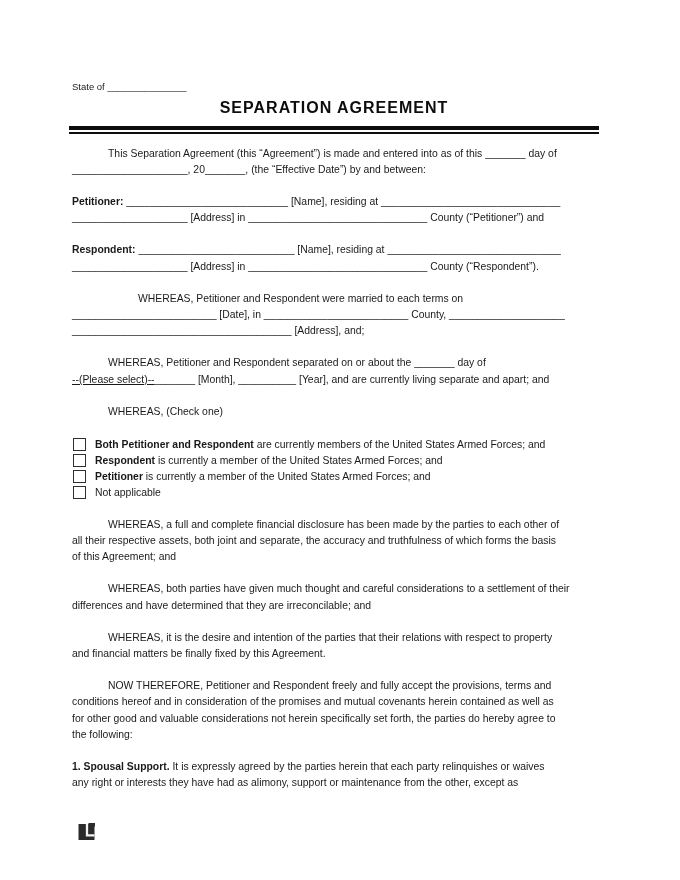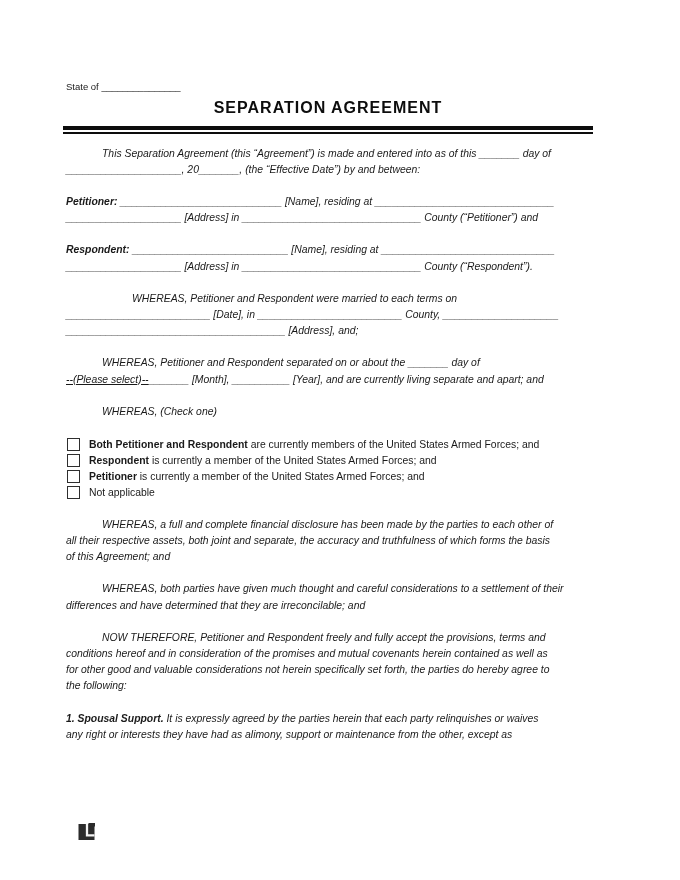--- a/index.html
+++ b/index.html
@@ -1,32 +1,32 @@
 <!DOCTYPE html>
 <html><head>
 <meta charset="utf-8">
 <style>
   html,body { margin:0; padding:0; background:#ffffff; }
   .page {
     position:relative; width:680px; height:880px; background:#ffffff;
     font-family:"Liberation Sans", sans-serif; color:#1a1a1a; overflow:hidden;
   }
-  .content { position:absolute; left:66px; top:0; width:524px; }
+  .content { position:absolute; left:72px; top:0; width:524px; }
   .state-line { margin-top:80px; font-size:9.5px; line-height:13px; white-space:nowrap; }
   .doc-title {
     margin-top:2px; text-align:center; font-size:16px; font-weight:bold;
     letter-spacing:1px; line-height:26px; color:#0d0d0d; white-space:nowrap;
   }
   .title-rule {
     margin-top:5px; margin-left:-3px; width:530px; height:1.5px;
     border-top:4.5px solid #0d0d0d; border-bottom:2px solid #0d0d0d; background:#ffffff;
   }
   .doc-body { margin-top:12px; font-size:10.4px; }
   .para { margin:0 0 16px 0; }
-  .line { line-height:16.2px; white-space:nowrap;font-style:italic; }
+  .line { line-height:16.2px; white-space:nowrap; }
   .b { font-weight:bold; }
   .u { text-decoration:underline; }
   .check-row { display:flex; align-items:center; height:16.2px; white-space:nowrap; }
   .checkbox {
     width:11px; height:11px; border:1.4px solid #2e2e2e; background:#ffffff;
     flex:none; margin-right:9px; margin-left:1px;
   }
   .logo { position:absolute; left:78px; top:823px; width:18px; height:18px; }
 </style>
 </head>
@@ -85,20 +85,24 @@
         <div class="para">
           <div class="line" style="padding-left: 36px;"><span>WHEREAS, a full and complete financial disclosure has been made by the parties to each other of</span></div>
           <div class="line"><span>all their respective assets, both joint and separate, the accuracy and truthfulness of which forms the basis</span></div>
           <div class="line"><span>of this Agreement; and</span></div>
         </div>
         <div class="para">
           <div class="line" style="padding-left: 36px;"><span>WHEREAS, both parties have given much thought and careful considerations to a settlement of their</span></div>
           <div class="line"><span>differences and have determined that they are irreconcilable; and</span></div>
         </div>
         <div class="para">
+          <div class="line" style="padding-left: 36px;"><span>WHEREAS, it is the desire and intention of the parties that their relations with respect to property</span></div>
+          <div class="line"><span>and financial matters be finally fixed by this Agreement.</span></div>
+        </div>
+        <div class="para">
           <div class="line" style="padding-left: 36px;"><span>NOW THEREFORE, Petitioner and Respondent freely and fully accept the provisions, terms and</span></div>
           <div class="line"><span>conditions hereof and in consideration of the promises and mutual covenants herein contained as well as</span></div>
           <div class="line"><span>for other good and valuable considerations not herein specifically set forth, the parties do hereby agree to</span></div>
           <div class="line"><span>the following:</span></div>
         </div>
         <div class="para">
           <div class="line"><span class="b">1. Spousal Support.</span><span> It is expressly agreed by the parties herein that each party relinquishes or waives</span></div>
           <div class="line"><span>any right or interests they have had as alimony, support or maintenance from the other, except as</span></div>
         </div>
       </div>

